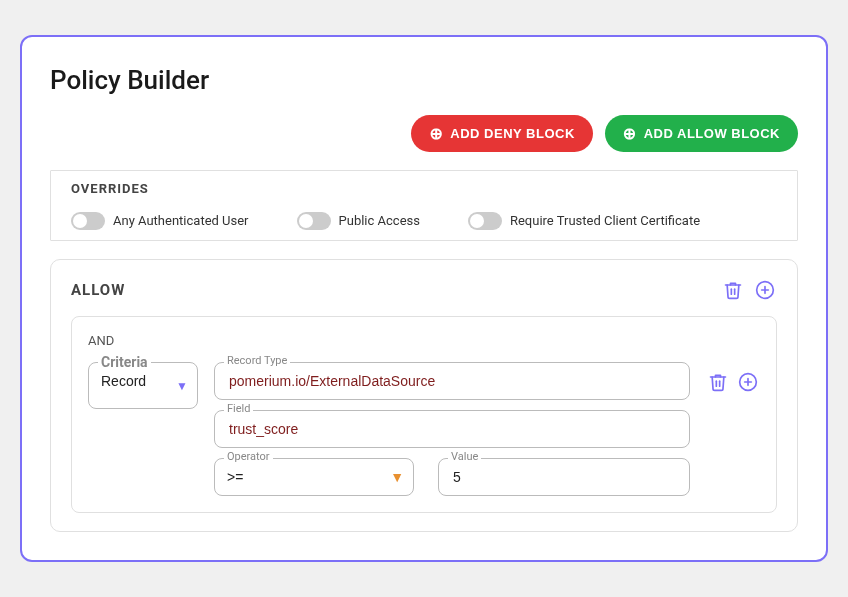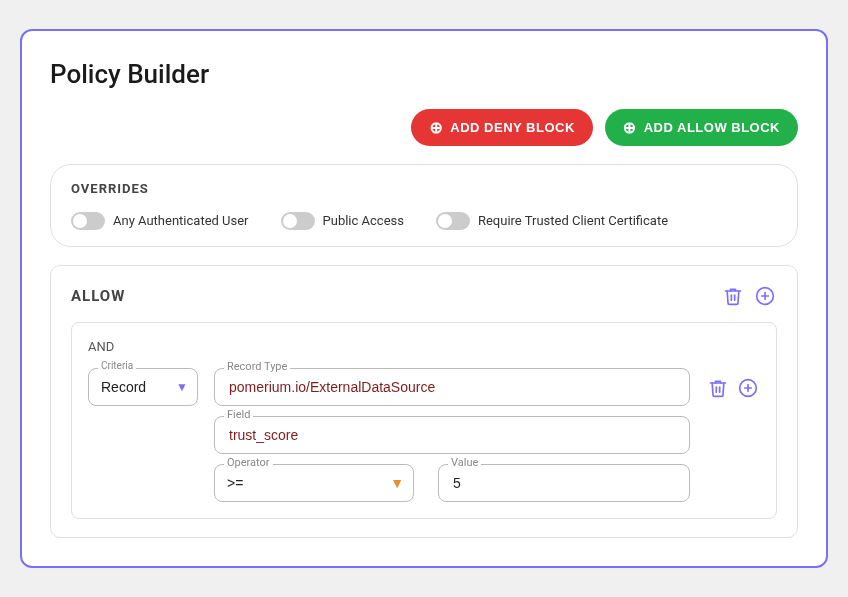--- a/index.html
+++ b/index.html
@@ -58,35 +58,35 @@
       display: flex;
       align-items: center;
       gap: 7px;
     }
     .btn-icon {
       font-size: 16px;
       font-weight: 700;
     }
     .section {
       border: 1.5px solid #e0e0e0;
-      border-radius: 21px;
-      padding: 16px 20px;
+      border-radius: 1px;
+      padding: 10px 20px;
       margin-bottom: 18px;
     }
     .section-title {
       font-size: 13px;
       font-weight: 700;
       letter-spacing: 1px;
       color: #444;
       margin-bottom: 16px;
     }
     .overrides-list {
       display: flex;
       align-items: center;
-      gap: 32px;
+      gap: 48px;
       flex-wrap: wrap;
     }
     .override-item {
       display: flex;
       align-items: center;
       gap: 8px;
     }
     .toggle {
       width: 34px;
       height: 18px;
@@ -162,29 +162,30 @@
     }
     .criteria-select-wrap {
       position: relative;
       min-width: 110px;
     }
     .criteria-label {
       position: absolute;
       top: -8px;
       left: 10px;
       background: #fff;
-      font-size: 10px;
+      font-size: 14px;
       color: #888;
       padding: 0 3px;
       z-index: 1;
+      font-weight: bold;
     }
     .criteria-select {
       border: 1.5px solid #bbb;
       border-radius: 8px;
-      padding: 10px 30px 10px 12px;
+      padding: 10px 30px 19px 12px;
       font-size: 14px;
       color: #222;
       appearance: none;
       background: #fff;
       cursor: pointer;
       width: 100%;
     }
     .criteria-arrow {
       position: absolute;
       right: 10px;

